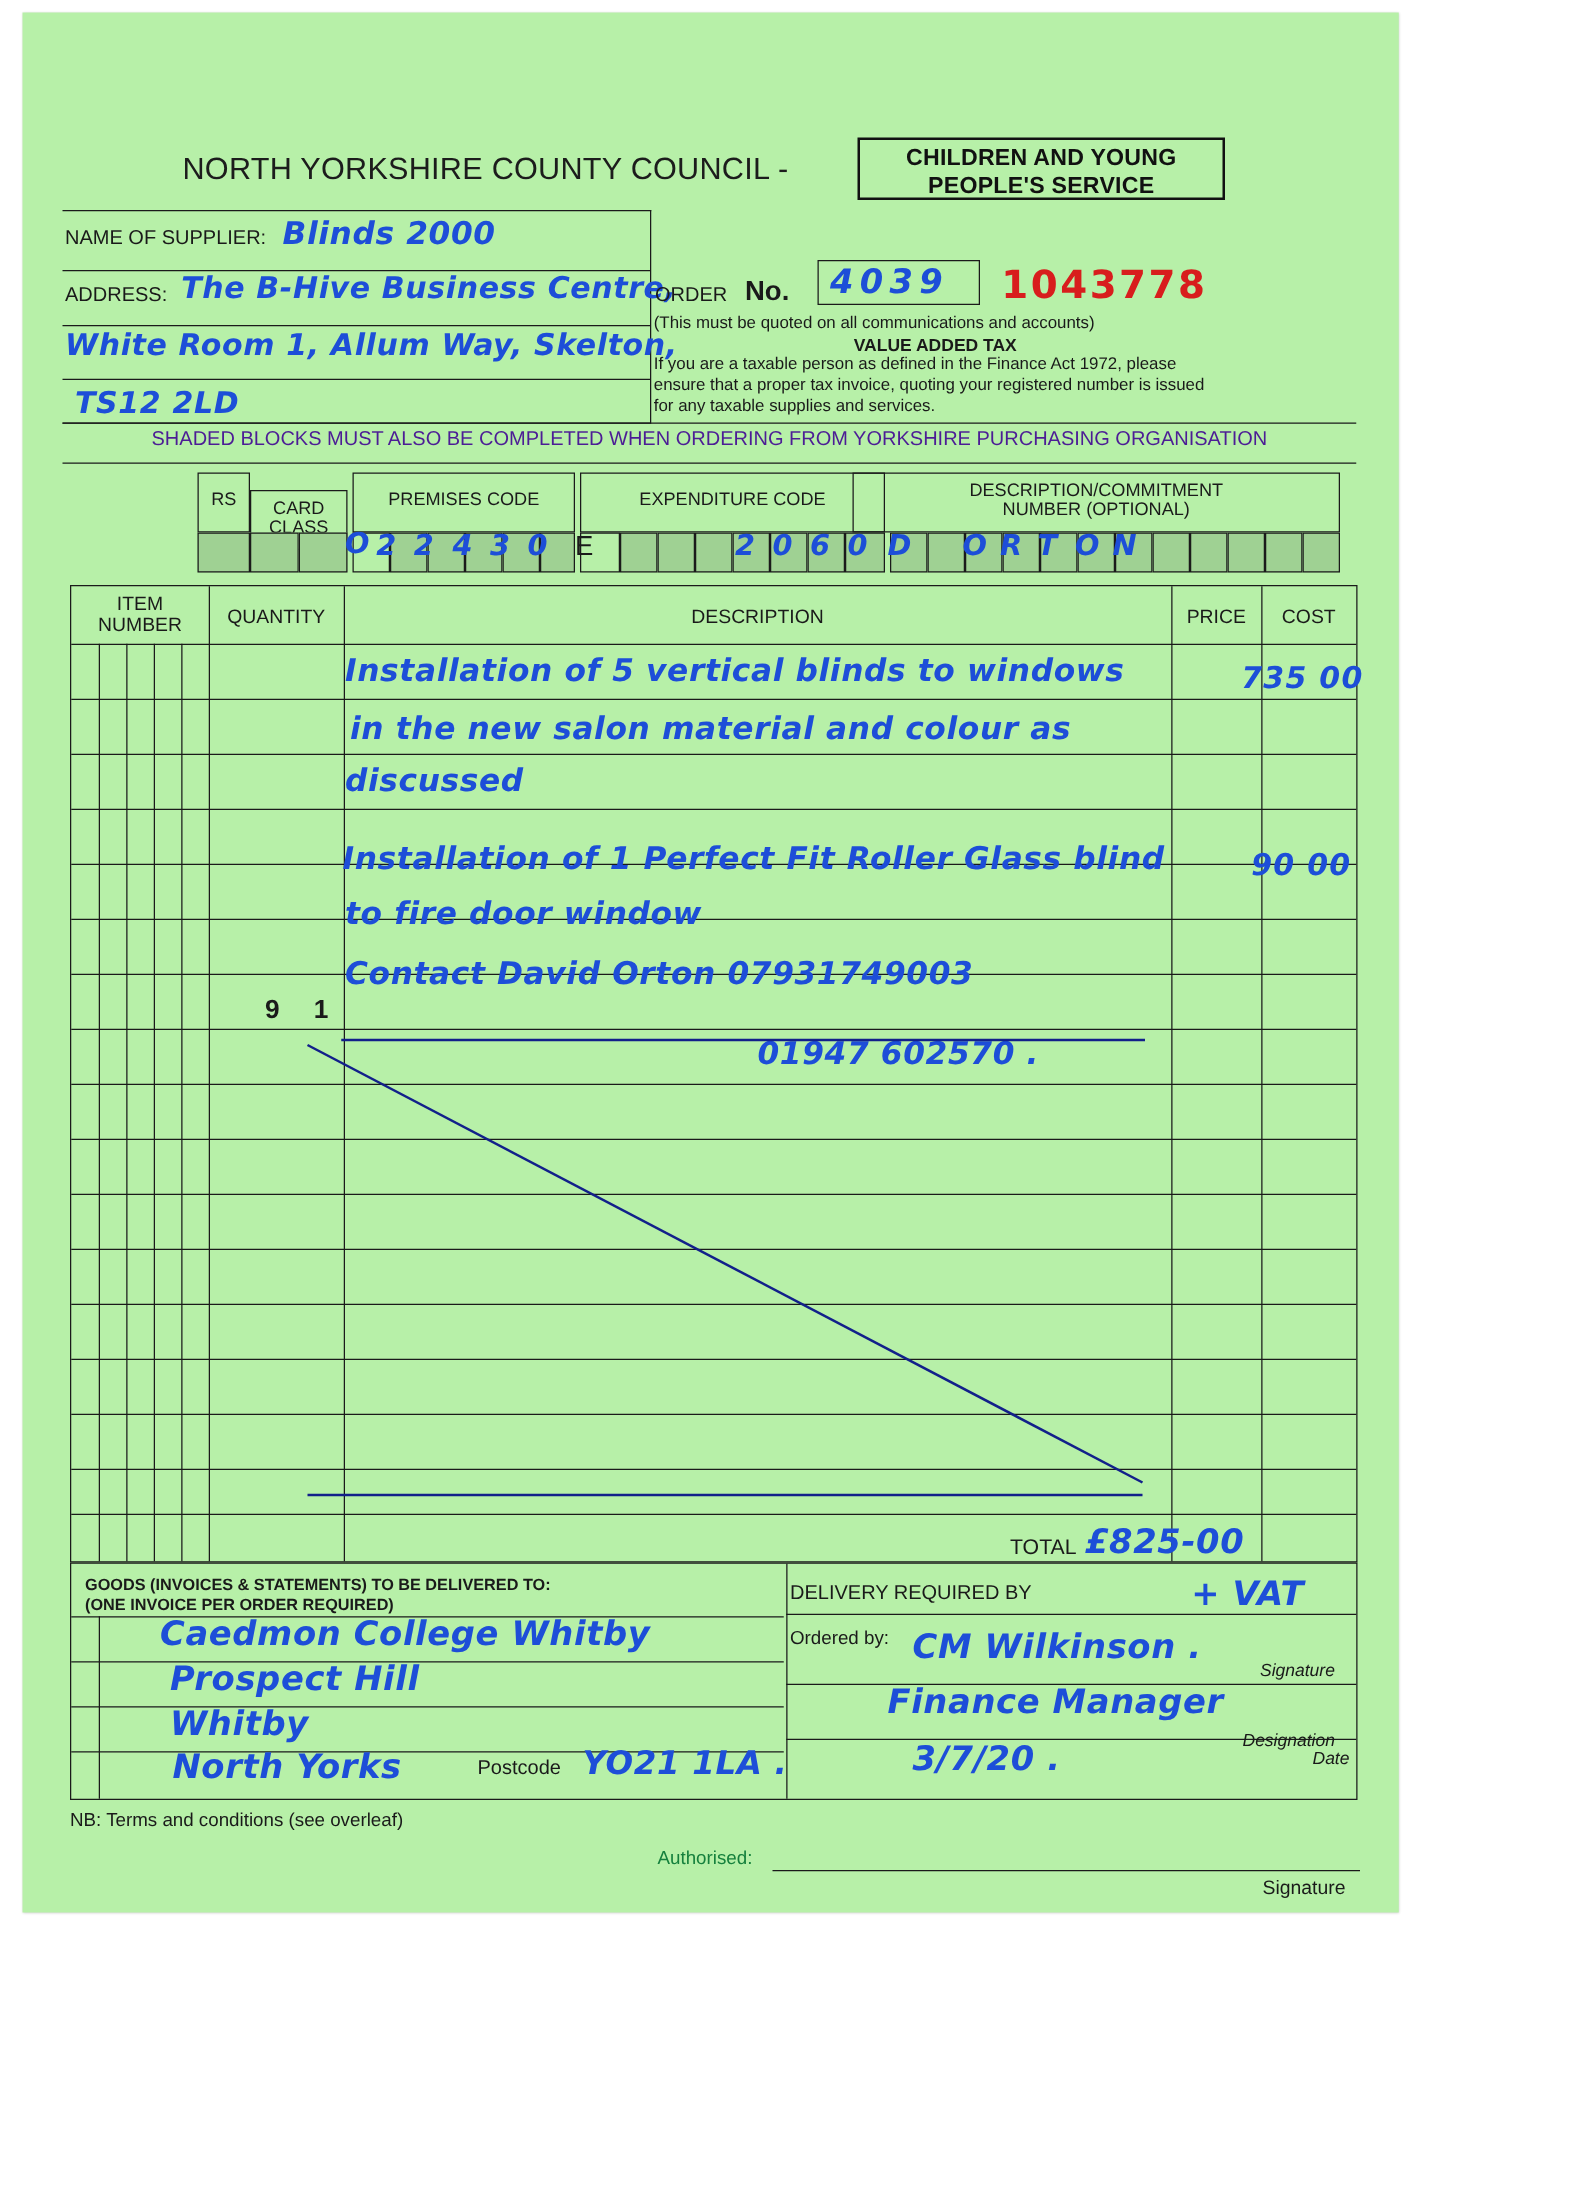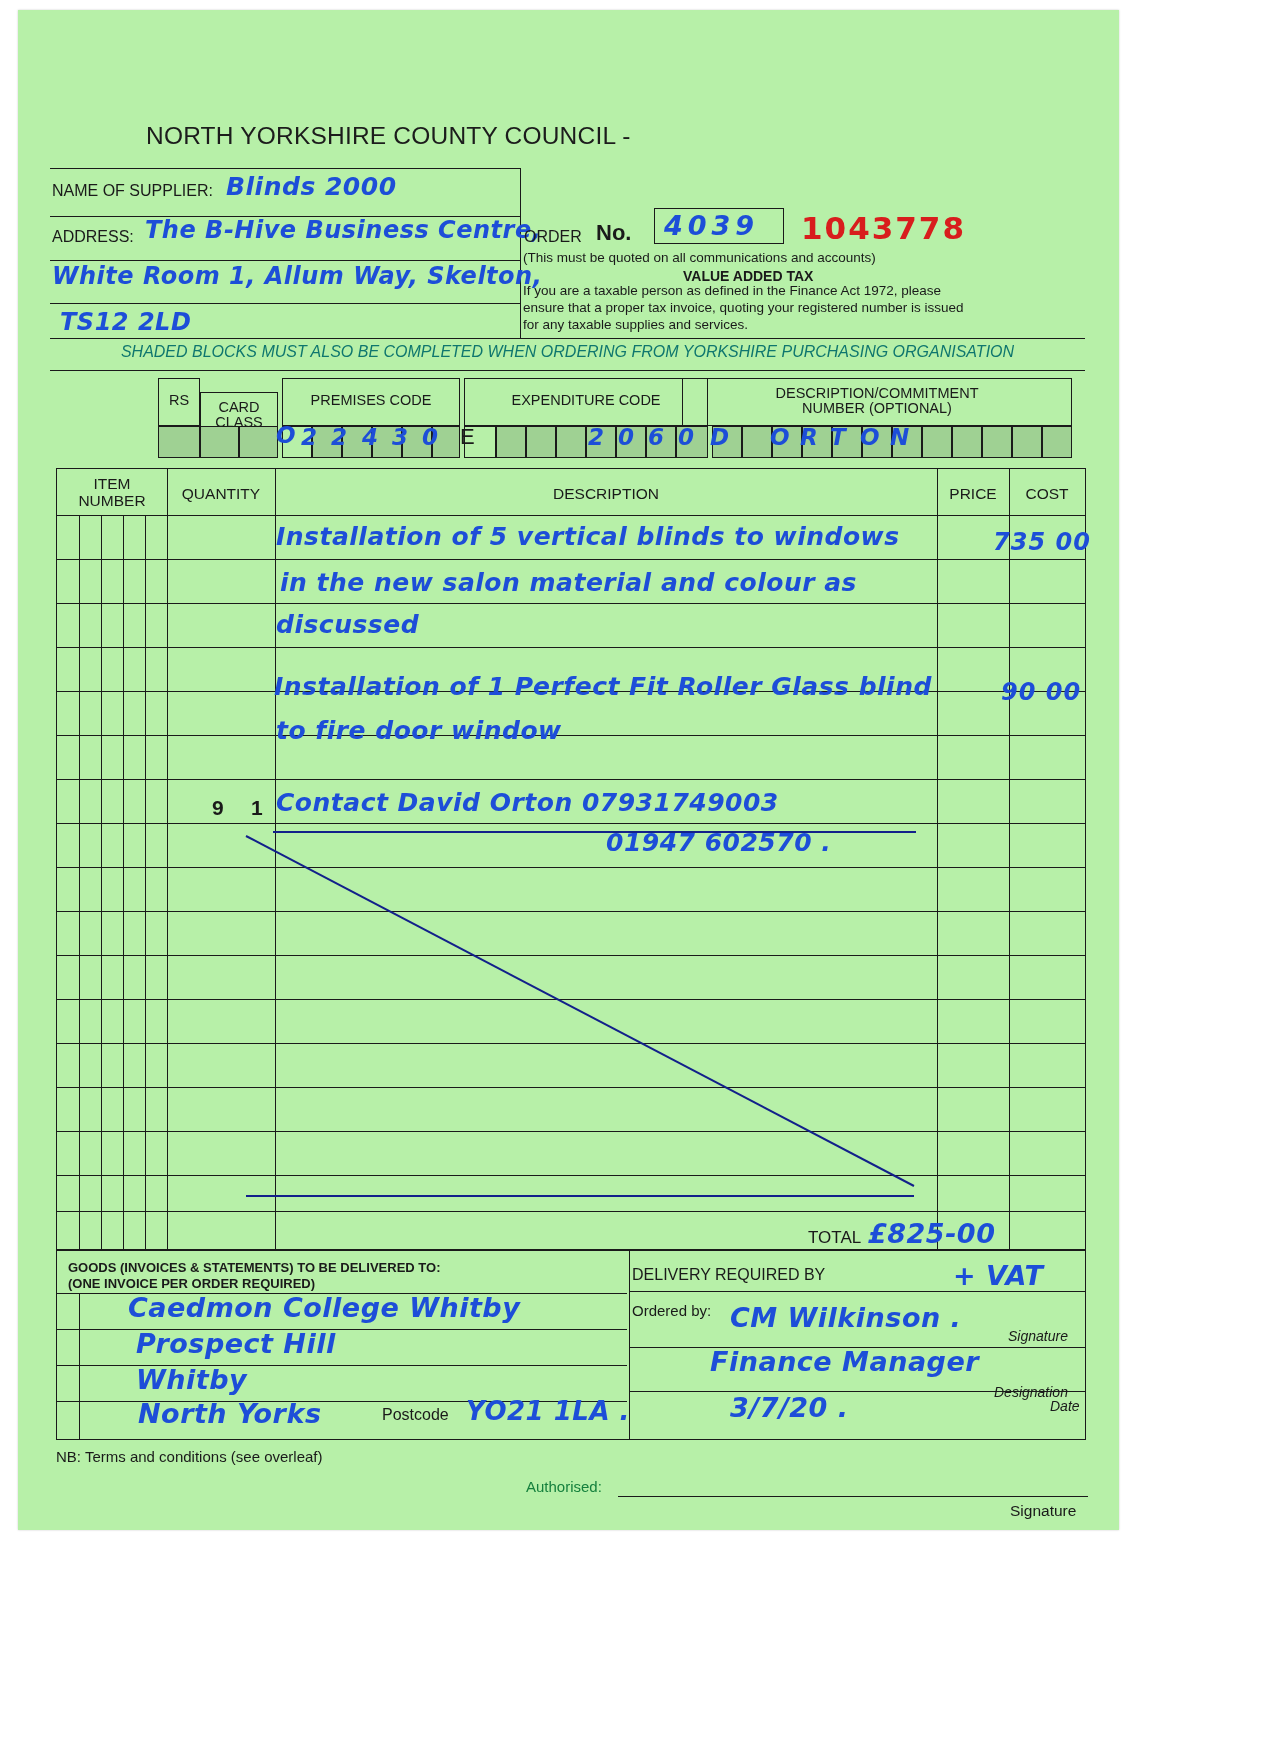--- a/index.html
+++ b/index.html
@@ -93,22 +93,21 @@
     line-height: 17px;
     color: #1a1a1a;
   }
   
   .shaded-note {
     position: absolute;
     left: 32px; top: 333px;
     width: 1035px;
     text-align: center;
     font-size: 16px;
-    color: #0f766e;
-    font-style: italic;
+    color: #4c1d95;
   }
   .long-rule {
     position: absolute;
     left: 32px;
     width: 1035px;
     height: 1.3px;
     background: #1a1a1a;
   }
   
   .codes {
@@ -179,20 +178,24 @@
     pointer-events: none;
   }
 </style>
 </head>
 <body>
 
 <div class="page">
   <div class="sheet-inner">
 
     <div class="t hdr-title">NORTH YORKSHIRE COUNTY COUNCIL -</div>
+    <div class="hdr-box">
+      <div class="l1">CHILDREN AND YOUNG</div>
+      <div class="l2">PEOPLE'S SERVICE</div>
+    </div>
 
     <div class="supplier-box"></div>
     <div class="t lbl" style="left:34px; top:172px;">NAME OF SUPPLIER:</div>
     <div class="t hand" style="left:208px; top:162px; font-size:25px;">Blinds 2000</div>
     <div class="rule" style="left:32px; top:206px; width:470px;"></div>
 
     <div class="t lbl" style="left:34px; top:218px;">ADDRESS:</div>
     <div class="t hand" style="left:127px; top:206px; font-size:24px;">The B-Hive Business Centre,</div>
     <div class="rule" style="left:32px; top:250px; width:470px;"></div>
 
@@ -327,21 +330,21 @@
 
     <div class="t hand" style="left:258px; top:512px; font-size:25px;">Installation of 5 vertical blinds to windows</div>
     <div class="t hand" style="left:975px; top:518px; font-size:24px; letter-spacing:1px;">735 00</div>
     <div class="t hand" style="left:262px; top:558px; font-size:25px;">in the new salon material and colour as</div>
     <div class="t hand" style="left:258px; top:600px; font-size:25px;">discussed</div>
 
     <div class="t hand" style="left:256px; top:662px; font-size:25px;">Installation of 1 Perfect Fit Roller Glass blind</div>
     <div class="t hand" style="left:983px; top:668px; font-size:24px; letter-spacing:1px;">90 00</div>
     <div class="t hand" style="left:258px; top:706px; font-size:25px;">to fire door window</div>
 
-    <div class="t hand" style="left:258px; top:778px; font-size:25px;">Contact David Orton 07931749003</div>
+    <div class="t hand" style="left:258px; top:754px; font-size:25px;">Contact David Orton 07931749003</div>
     <div class="t hand" style="left:588px; top:818px; font-size:25px;">01947 602570 .</div>
 
     <div class="t" style="left:790px; top:1218px; font-size:17px; color:#1a1a1a;">TOTAL</div>
     <div class="t hand" style="left:850px; top:1208px; font-size:27px;">£825-00</div>
     <div class="t hand" style="left:935px; top:1250px; font-size:27px;">+ VAT</div>
 
     <div class="bot">
       <div class="vline" style="left:572px;"></div>
 
       <div class="hline" style="top:42px; right:458px;"></div>

